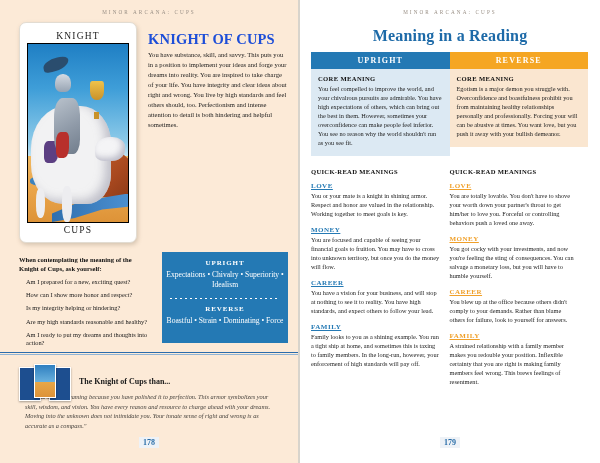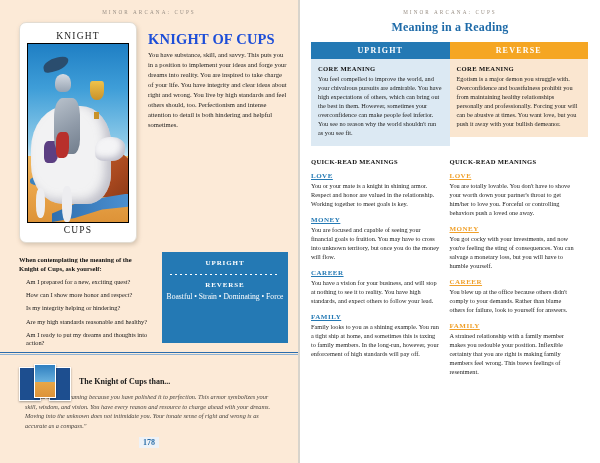--- a/index.html
+++ b/index.html
@@ -150,21 +150,21 @@
   }
   .folio {
     position:absolute; bottom: 16px; width:100%; text-align:center;
     font-size: 8px; font-weight:bold; color:#2b6ea8;
   }
   .folio span { background:#eef2f7; padding: 1px 4px; }
 
   
   .mir-title {
     text-align:center; color:#1d6aa8; font-weight:bold;
-    font-size: 12px; margin-top: 5px; letter-spacing:.2px;
+    font-size: 16px; margin-top: 12px; letter-spacing:.2px;
   }
   .mir-table { display:flex; margin: 7px 12px 0 11px; }
   .col { width: 50%; }
   .col-head {
     text-align:center; color:#ffffff; font-weight:bold;
     font-size: 8px; letter-spacing:1.2px; padding: 4px 0 4px;
   }
   .col-head.up { background:#2479b4; }
   .col-head.rev { background:#f5a623; }
   .core-box { padding: 6px 7px 9px; }
@@ -228,20 +228,21 @@
         <li>Am I prepared for a new, exciting quest?</li>
         <li>How can I show more honor and respect?</li>
         <li>Is my integrity helping or hindering?</li>
         <li>Are my high standards reasonable and healthy?</li>
         <li>Am I ready to put my dreams and thoughts into action?</li>
       </ul>
     </div>
 
     <div class="keybox">
       <div class="kb-title">UPRIGHT</div>
+      <div class="kb-words">Expectations • Chivalry • Superiority • Idealism</div>
       <div class="kb-divider"></div>
       <div class="kb-title">REVERSE</div>
       <div class="kb-words">Boastful • Strain • Dominating • Force</div>
     </div>
 
     <div class="rule"></div>
 
     <div class="saysbox">
       <div class="mini-cards">
         <div class="mini-card a"></div>
@@ -315,14 +316,17 @@
           <div class="qr-label rev">CAREER</div>
           <div class="body-txt">You blew up at the office because others didn't comply to your demands. Rather than blame others for failure, look to yourself for answers.</div>
         </div>
         <div>
           <div class="qr-label rev">FAMILY</div>
           <div class="body-txt">A strained relationship with a family member makes you redouble your position. Inflexible certainty that you are right is making family members feel wrong. This brews feelings of resentment.</div>
         </div>
       </div>
     </div>
 
+    <div class="folio">
+      <span>179</span>
+    </div>
   </div>
 </div>
 
 </body></html>

